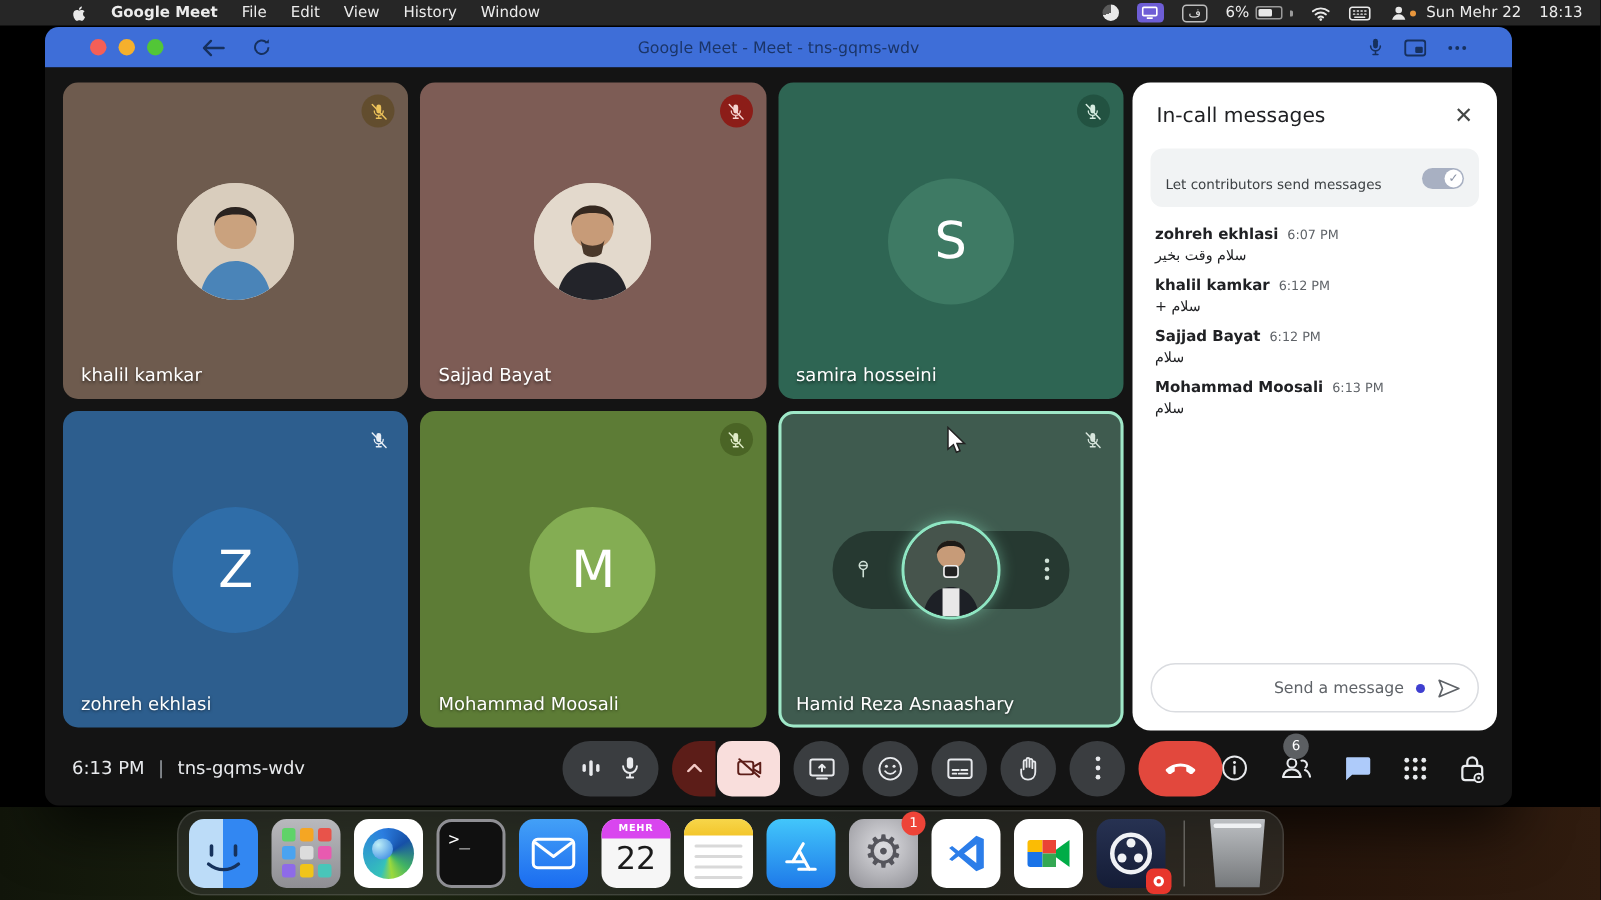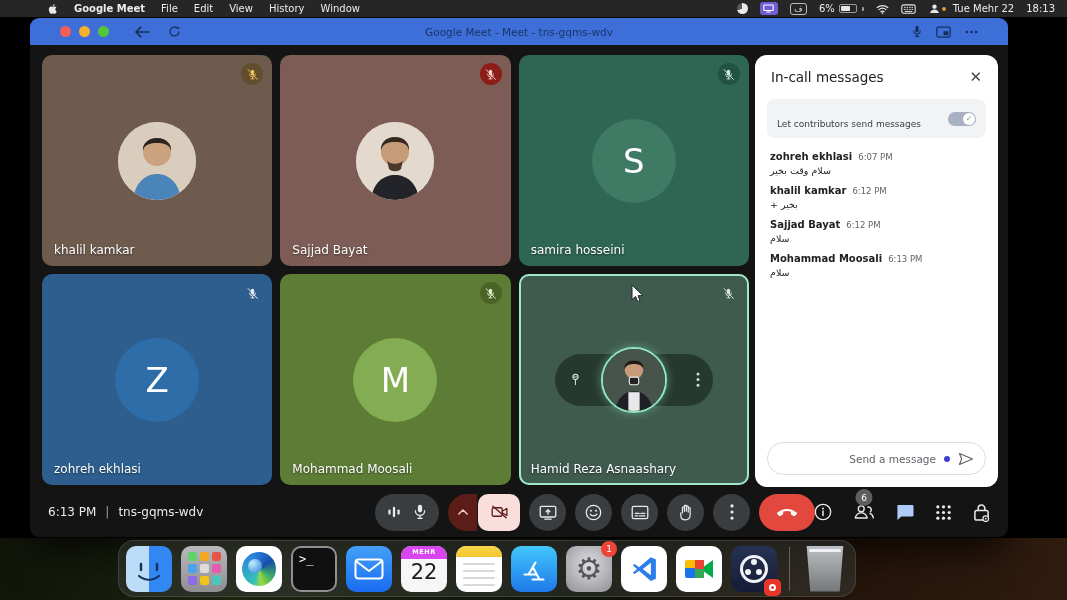--- a/index.html
+++ b/index.html
@@ -176,21 +176,21 @@
           <path d="M4 4h1M7 4h1M10 4h1M13 4h1M4 6.5h1M7 6.5h1M10 6.5h1M13 6.5h1M5 9h8" stroke="#e8e8e8" stroke-width="1.1" stroke-linecap="round"></path>
         </svg>
     </span>
     <span class="mb-ic user-ic">
       <svg width="13" height="11" viewBox="0 0 14 12">
           <circle cx="7" cy="4" r="2.4" fill="#e8e8e8"></circle>
           <path d="M2.2 11c.6-2.6 2.5-4 4.8-4s4.2 1.4 4.8 4z" fill="#e8e8e8"></path>
         </svg>
       <i class="orange-dot"></i>
     </span>
-    <span>Tue Mehr 22</span>
+    <span>Sun Mehr 22</span>
     <span>18:13</span>
   </div>
 </div>
 
 <div class="wall"></div>
 
 <div class="bwindow">
   <div class="titlebar">
     <span class="tl red"></span>
     <span class="tl yel"></span>
@@ -365,21 +365,21 @@
               <span class="msg-sender">zohreh ekhlasi</span>
               <span class="msg-time">6:07 PM</span>
             </div>
           <div class="msg-text">سلام وقت بخیر</div>
         </div>
         <div class="msg">
           <div class="msg-head">
               <span class="msg-sender">khalil kamkar</span>
               <span class="msg-time">6:12 PM</span>
             </div>
-          <div class="msg-text">بخیر +</div>
+          <div class="msg-text">سلام +</div>
         </div>
         <div class="msg">
           <div class="msg-head">
               <span class="msg-sender">Sajjad Bayat</span>
               <span class="msg-time">6:12 PM</span>
             </div>
           <div class="msg-text">سلام</div>
         </div>
         <div class="msg">
           <div class="msg-head">

